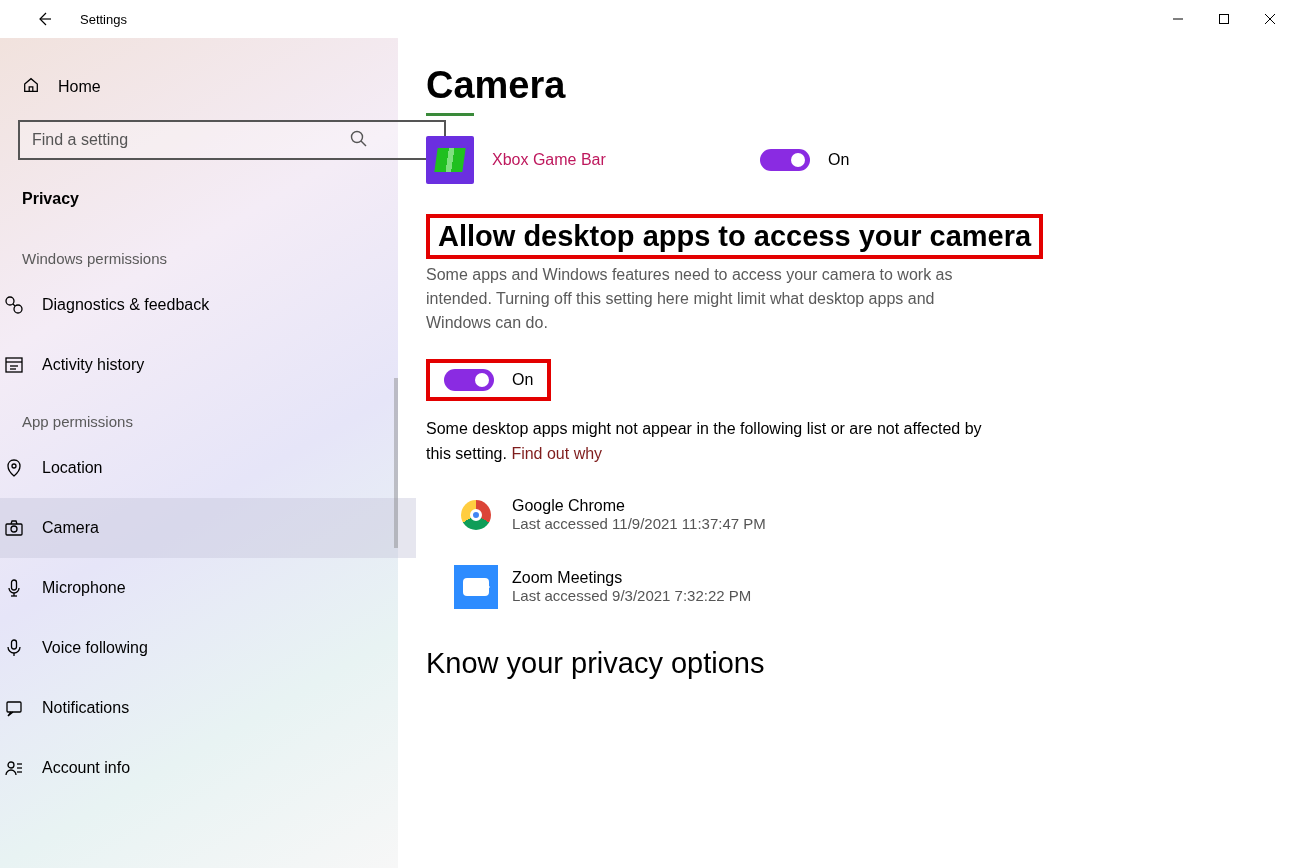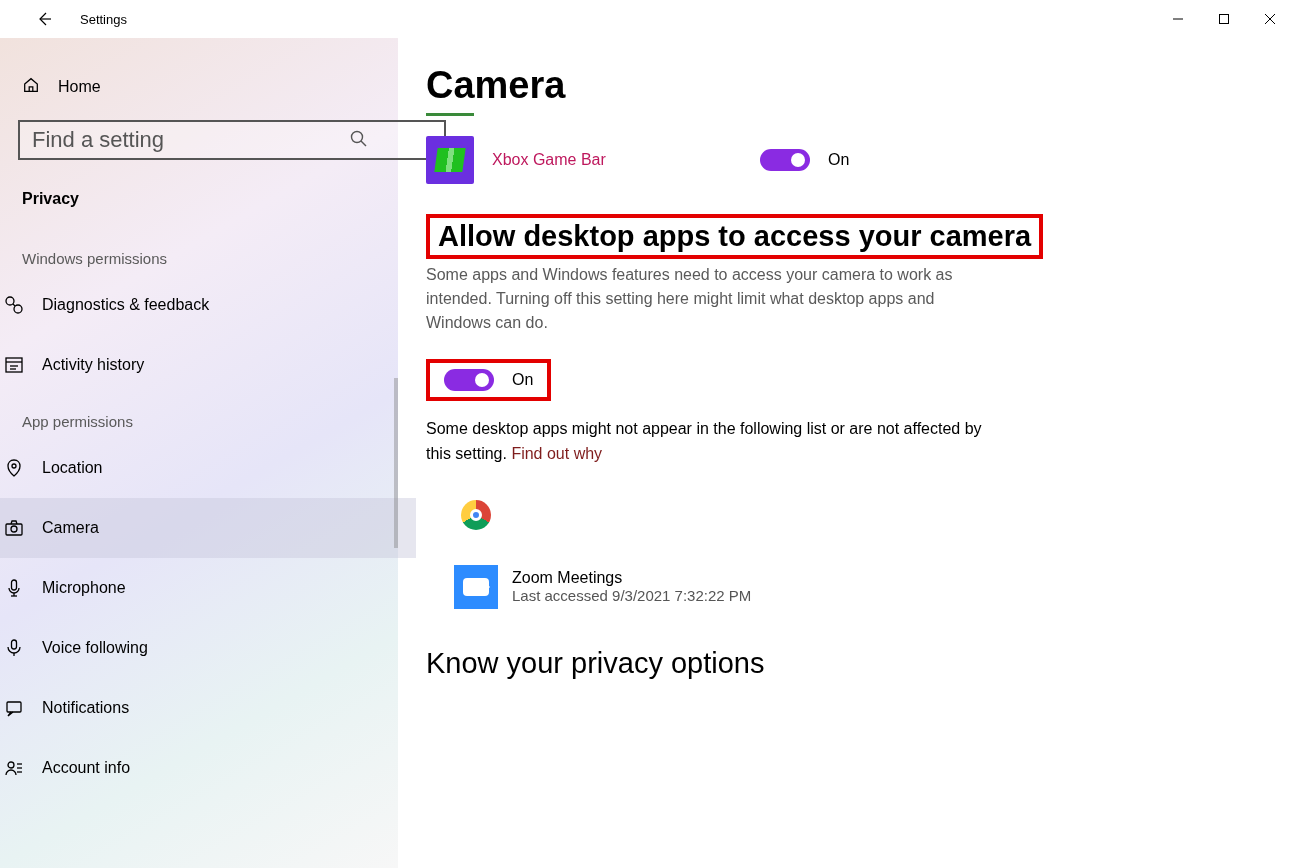--- a/index.html
+++ b/index.html
@@ -20,21 +20,21 @@
   
   .sidebar { width: 398px; height: 100%; position: relative; padding-top: 30px;
              background: linear-gradient(150deg, #f1e2dd 0%, #f4ecf6 30%, #e6e5f8 55%, #e8f3f3 78%, #f7f7f7 100%); }
   .sidebar-inner { padding: 0 18px; }
   .home-row { display: flex; align-items: center; gap: 18px; padding: 8px 4px 22px 4px; cursor: default; }
   .home-row span { font-size: 16px; color: #000; }
   .home-icon svg { width: 18px; height: 18px; }
 
   .search-wrap { position: relative; margin-bottom: 26px; }
   .search-input { width: 428px; height: 40px; border: 2px solid #555; background: rgba(255,255,255,0.25);
-                  font-size: 22px; padding: 0 40px 0 12px; color: #555; outline: none; }
+                  font-size: 16px; padding: 0 40px 0 12px; color: #555; outline: none; }
   .search-input::placeholder { color: #555; }
   .search-glass { position: absolute; right: 12px; top: 10px; width: 18px; height: 18px; color: #555; }
 
   .sidebar-heading { font-size: 16px; font-weight: 600; color: #000; padding: 4px 4px 24px 4px; }
   .sidebar-group-label { font-size: 15px; color: #5a5a5a; padding: 18px 4px 8px 4px; }
   
   .nav-list { margin-left: -18px; margin-right: -18px; }
   .nav-item { display: flex; align-items: center; height: 60px; padding-left: 22px; gap: 18px; cursor: default; position: relative; }
   .nav-item span.label { font-size: 16px; color: #000; }
   .nav-icon { width: 20px; height: 20px; display: flex; align-items: center; justify-content: center; }
@@ -282,20 +282,24 @@
         <span>Some desktop apps might not appear in the following list or are not affected by this setting. </span><span class="link">Find out why</span>
       </div>
 
       <div class="dt-apps">
         <div class="dt-app">
           <div class="dt-tile chrome">
               <div class="chrome-circle">
                 <div class="chrome-eye"></div>
               </div>
             </div>
+          <div>
+            <div class="dt-name">Google Chrome</div>
+            <div class="dt-sub">Last accessed 11/9/2021 11:37:47 PM</div>
+          </div>
         </div>
         <div class="dt-app">
           <div class="dt-tile zoom" style="background:#2d8cff">
               <div class="zoom-cam"></div>
             </div>
           <div>
             <div class="dt-name">Zoom Meetings</div>
             <div class="dt-sub">Last accessed 9/3/2021 7:32:22 PM</div>
           </div>
         </div>

